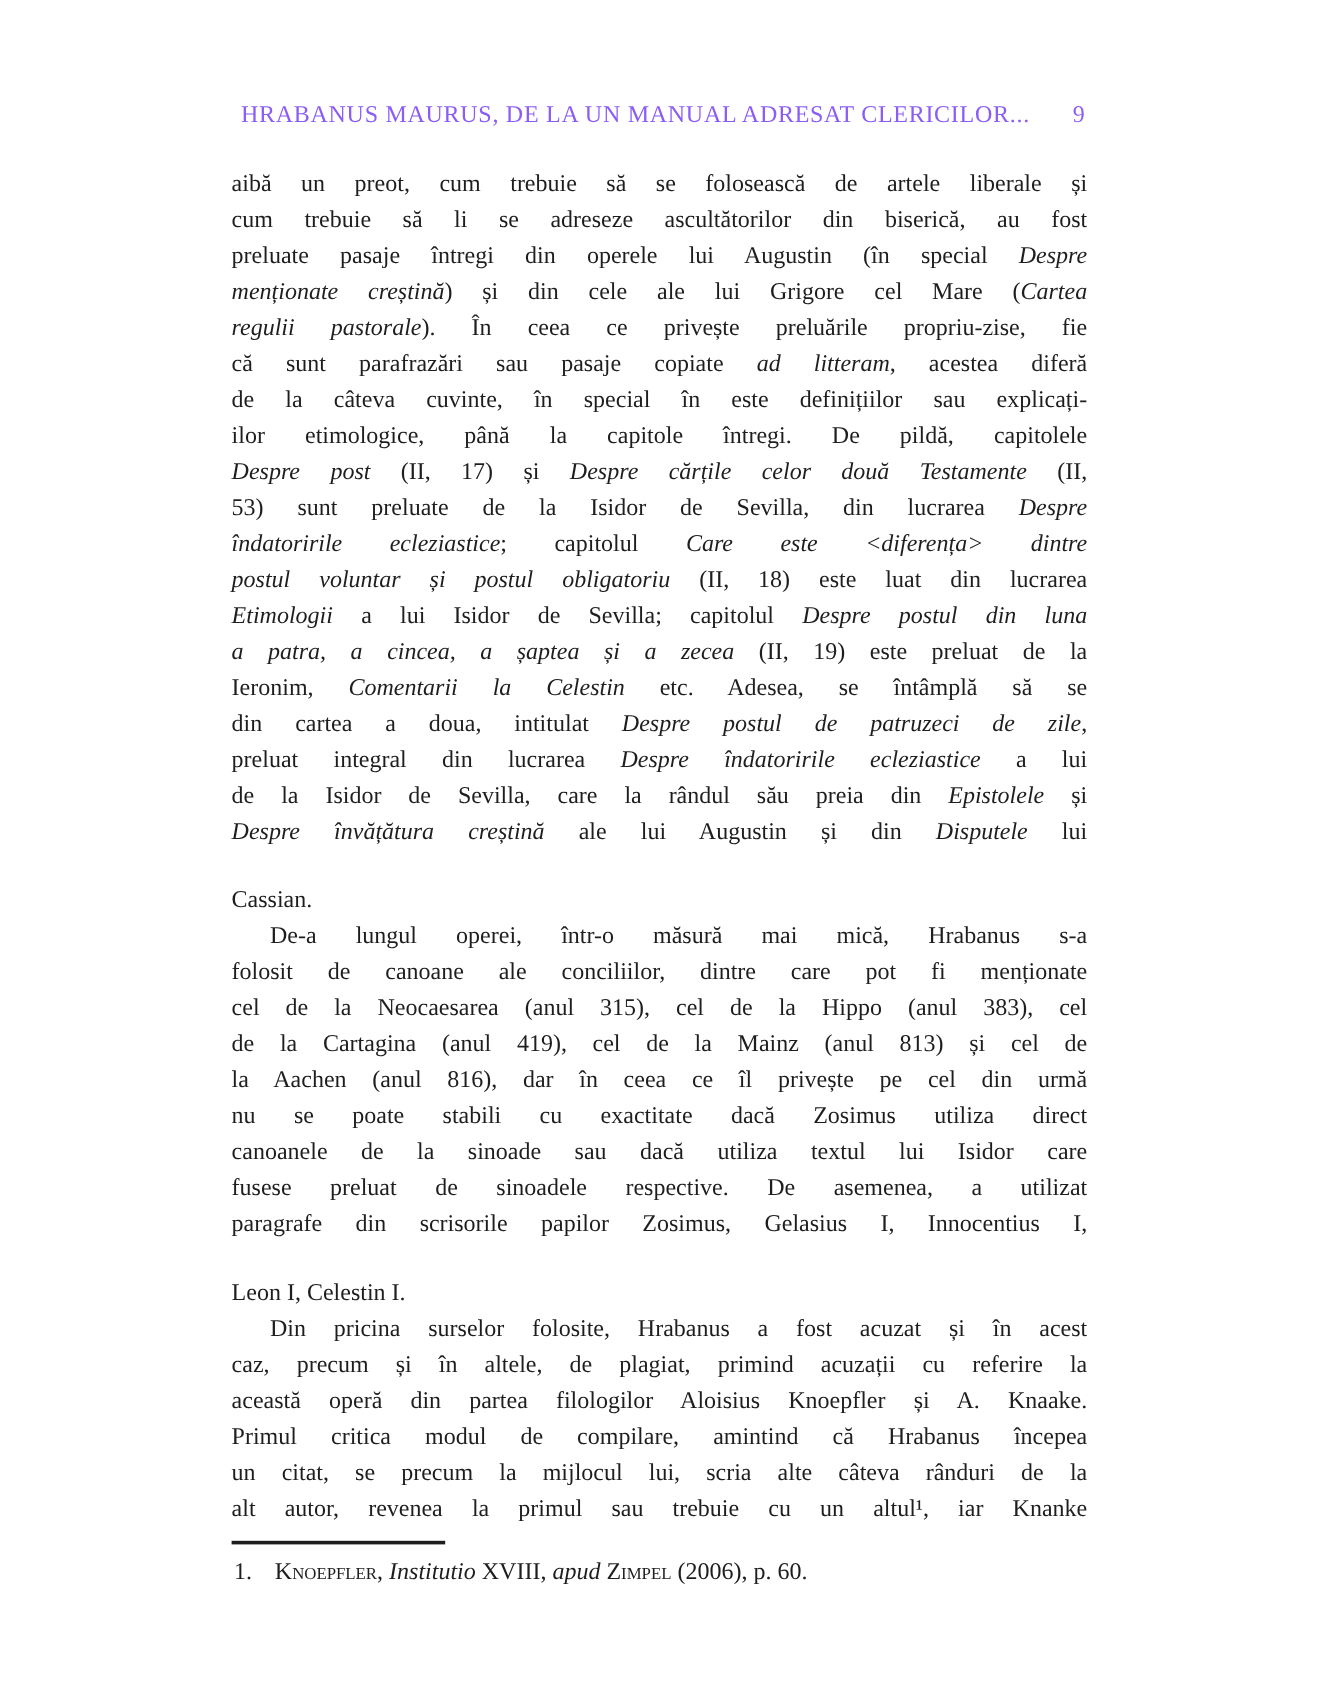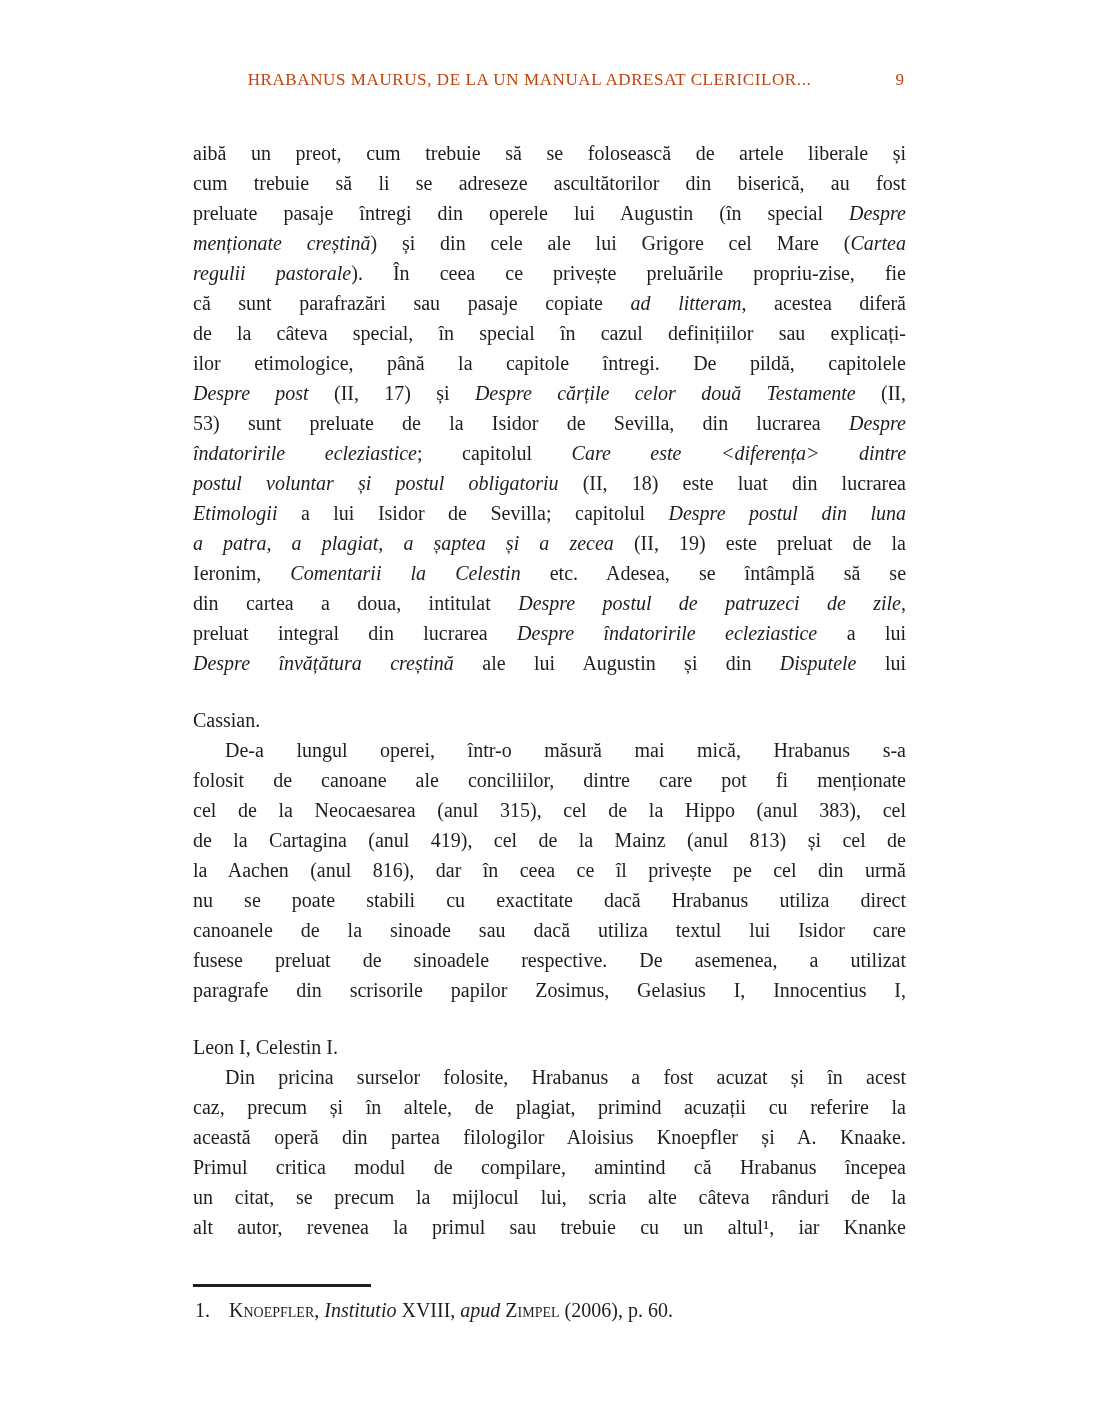--- a/index.html
+++ b/index.html
@@ -8,25 +8,25 @@
     width: 1100px;
     height: 1422px;
     background: #ffffff;
     overflow: hidden;
     font-family: "Liberation Serif", "DejaVu Serif", serif;
     color: #1e1e1e;
   }
   .running-head {
     position: absolute;
     left: 193px;
-    top: 70px;
+    top: 85px;
     width: 713px;
-    font-size: 17px;
+    font-size: 20px;
     letter-spacing: 0.6px;
-    color: #c2410c;
+    color: #8b5cf6;
   }
   .running-head .rh-title {
     display: block;
     text-align: center;
     padding-right: 40px;
   }
   .running-head .rh-folio {
     position: absolute;
     right: 2px;
     top: 0;
@@ -78,41 +78,42 @@
   </div>
 
   <div class="text-block">
       <div class="para">
         <div class="line">aibă un preot, cum trebuie să se folosească de artele liberale și</div>
         <div class="line">cum trebuie să li se adreseze ascultătorilor din biserică, au fost</div>
         <div class="line">preluate pasaje întregi din operele lui Augustin (în special <i>Despre</i></div>
         <div class="line"><i>menționate creștină</i>) și din cele ale lui Grigore cel Mare (<i>Cartea</i></div>
         <div class="line"><i>regulii pastorale</i>). În ceea ce privește preluările propriu-zise, fie</div>
         <div class="line">că sunt parafrazări sau pasaje copiate <i>ad litteram</i>, acestea diferă</div>
-        <div class="line">de la câteva special, în special în cazul definițiilor sau explicați-</div>
+        <div class="line">de la câteva cuvinte, în special în este definițiilor sau explicați-</div>
         <div class="line">ilor etimologice, până la capitole întregi. De pildă, capitolele</div>
         <div class="line"><i>Despre post</i> (II, 17) și <i>Despre cărțile celor două Testamente</i> (II,</div>
         <div class="line">53) sunt preluate de la Isidor de Sevilla, din lucrarea <i>Despre</i></div>
         <div class="line"><i>îndatoririle ecleziastice</i>; capitolul <i>Care este &lt;diferența&gt; dintre</i></div>
         <div class="line"><i>postul voluntar și postul obligatoriu</i> (II, 18) este luat din lucrarea</div>
         <div class="line"><i>Etimologii</i> a lui Isidor de Sevilla; capitolul <i>Despre postul din luna</i></div>
-        <div class="line"><i>a patra, a plagiat, a șaptea și a zecea</i> (II, 19) este preluat de la</div>
+        <div class="line"><i>a patra, a cincea, a șaptea și a zecea</i> (II, 19) este preluat de la</div>
         <div class="line">Ieronim, <i>Comentarii la Celestin</i> etc. Adesea, se întâmplă să se</div>
         <div class="line">din cartea a doua, intitulat <i>Despre postul de patruzeci de zile</i>,</div>
         <div class="line">preluat integral din lucrarea <i>Despre îndatoririle ecleziastice</i> a lui</div>
+        <div class="line">de la Isidor de Sevilla, care la rândul său preia din <i>Epistolele</i> și</div>
         <div class="line"><i>Despre învățătura creștină</i> ale lui Augustin și din <i>Disputele</i> lui</div>
         <div class="line no-stretch">Cassian.</div>
       </div>
       <div class="para">
         <div class="line indent">De-a lungul operei, într-o măsură mai mică, Hrabanus s-a</div>
         <div class="line">folosit de canoane ale conciliilor, dintre care pot fi menționate</div>
         <div class="line">cel de la Neocaesarea (anul 315), cel de la Hippo (anul 383), cel</div>
         <div class="line">de la Cartagina (anul 419), cel de la Mainz (anul 813) și cel de</div>
         <div class="line">la Aachen (anul 816), dar în ceea ce îl privește pe cel din urmă</div>
-        <div class="line">nu se poate stabili cu exactitate dacă Hrabanus utiliza direct</div>
+        <div class="line">nu se poate stabili cu exactitate dacă Zosimus utiliza direct</div>
         <div class="line">canoanele de la sinoade sau dacă utiliza textul lui Isidor care</div>
         <div class="line">fusese preluat de sinoadele respective. De asemenea, a utilizat</div>
         <div class="line">paragrafe din scrisorile papilor Zosimus, Gelasius I, Innocentius I,</div>
         <div class="line no-stretch">Leon I, Celestin I.</div>
       </div>
       <div class="para">
         <div class="line indent">Din pricina surselor folosite, Hrabanus a fost acuzat și în acest</div>
         <div class="line">caz, precum și în altele, de plagiat, primind acuzații cu referire la</div>
         <div class="line">această operă din partea filologilor Aloisius Knoepfler și A. Knaake.</div>
         <div class="line">Primul critica modul de compilare, amintind că Hrabanus începea</div>

